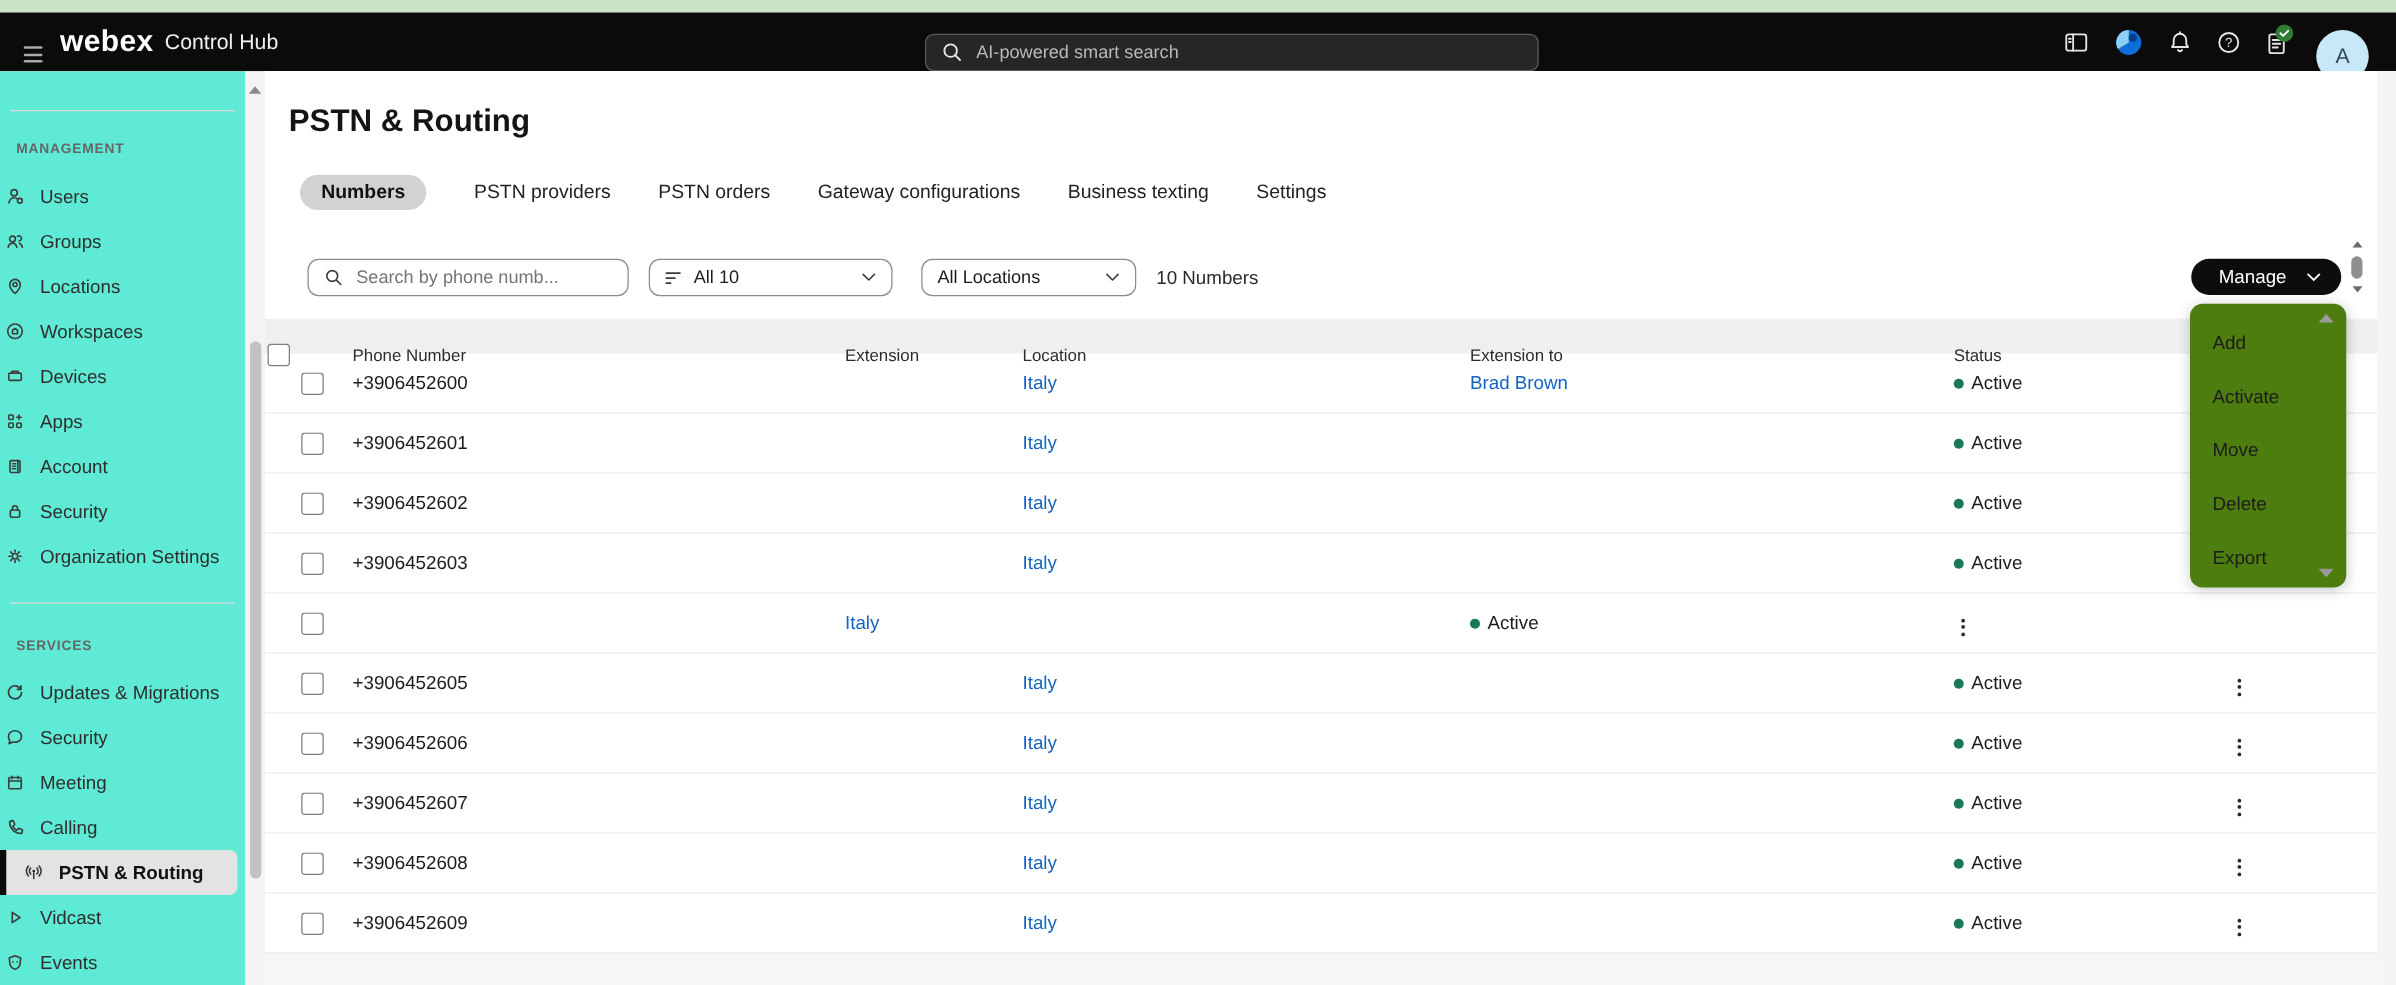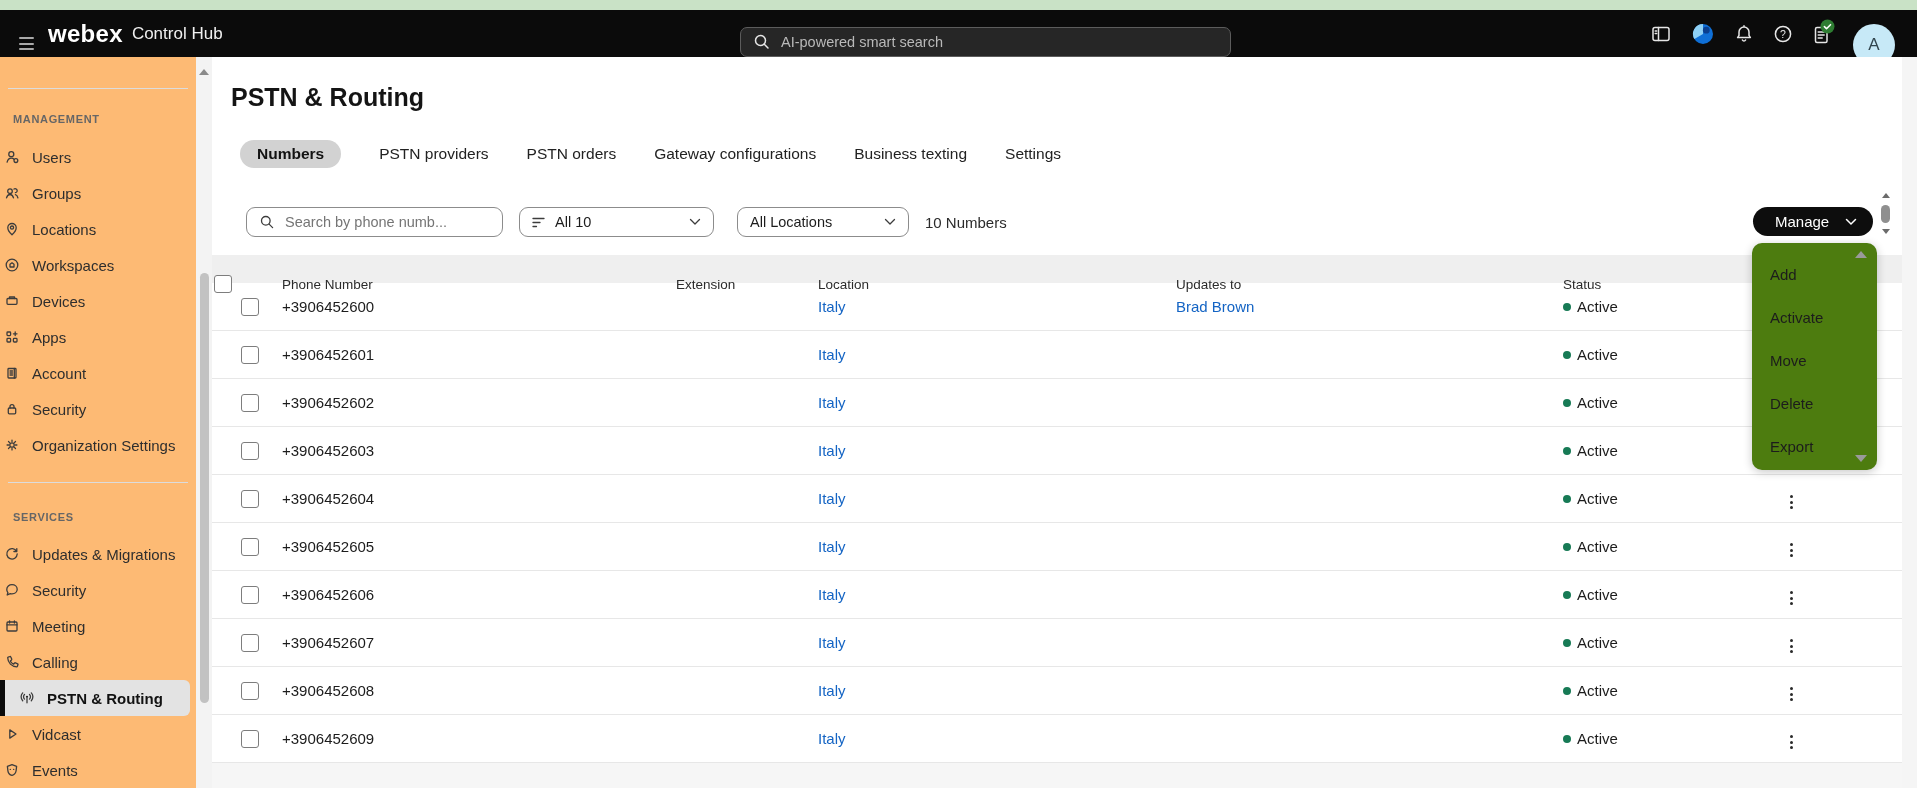--- a/index.html
+++ b/index.html
@@ -15,21 +15,21 @@
   .logo-webex{color:#fff;font-size:24px;font-weight:700;letter-spacing:.3px;}
   .logo-sub{color:#f0f0f0;font-size:17px;font-weight:400;}
   .gsearch{position:absolute;left:740px;top:17px;width:491px;height:30px;background:#262626;border:1px solid #5c5c5c;border-radius:7px;display:flex;align-items:center;padding:0 12px;gap:10px;cursor:text;}
   .gsearch span{color:#b9b9b9;font-size:14.5px;}
   .hicons{position:absolute;right:0;top:10px;height:47px;}
   .hicon{position:absolute;top:13px;width:22px;height:22px;cursor:pointer;}
   .avatar{position:absolute;left:1853px;top:14px;width:42px;height:42px;border-radius:50%;background:#c7e9f7;color:#32464f;font-size:17px;display:flex;align-items:center;justify-content:center;cursor:pointer;}
   .badge{position:absolute;left:1820px;top:9px;width:12px;height:12px;}
 
   
-  .sidebar{position:absolute;left:0;top:57px;width:196px;height:731px;background:#fdba74;}
+  .sidebar{position:absolute;left:0;top:57px;width:196px;height:731px;background:#5eead4;}
   .side-divider{position:absolute;left:8px;width:180px;height:1px;background:#dcdcdc;}
   .side-section-label{position:absolute;left:13px;font-size:11px;font-weight:700;letter-spacing:.06em;color:#666;}
   .side-item{position:absolute;left:0;width:190px;height:36px;display:flex;align-items:center;gap:12px;padding-left:4px;cursor:pointer;color:#2e2e2e;font-size:15px;}
   .side-item .sicon{width:16px;height:16px;flex:0 0 16px;display:flex;}
   .side-item.active{background:#e3e3e3;border-radius:0 6px 6px 0;font-weight:700;color:#111;}
   .side-item.active::before{content:"";position:absolute;left:0;top:0;width:5px;height:36px;background:#0b0b0b;}
   .side-item.active{padding-left:19px;}
   .side-scroll{position:absolute;left:196px;top:57px;width:16px;height:731px;background:#f3f3f3;}
   .side-scroll .thumb{position:absolute;left:3.5px;top:216px;width:9px;height:430px;border-radius:4.5px;background:#c2c2c2;cursor:grab;}
   .tri-up{width:0;height:0;border-left:5px solid transparent;border-right:5px solid transparent;border-bottom:6px solid #8a8a8a;}
@@ -373,21 +373,21 @@
     </div>
 
     <div class="table">
       <div class="thead">
         <div class="th cbwrap">
             <span class="checkbox"></span>
           </div>
         <div class="th">Phone Number</div>
         <div class="th">Extension</div>
         <div class="th">Location</div>
-        <div class="th">Updates to</div>
+        <div class="th">Extension to</div>
         <div class="th">Status</div>
         <div class="th"></div>
       </div>
 
       <div class="tr">
         <div class="td cbwrap">
             <span class="checkbox"></span>
           </div>
         <div class="td">+3906452600</div>
         <div class="td"></div>
@@ -458,21 +458,20 @@
               <i></i>
               <i></i>
               <i></i>
             </span></div>
       </div>
 
       <div class="tr">
         <div class="td cbwrap">
             <span class="checkbox"></span>
           </div>
-        <div class="td">+3906452604</div>
         <div class="td"></div>
         <div class="td"><a class="link">Italy</a></div>
         <div class="td"><a class="link"></a></div>
         <div class="td status">
             <span class="dot"></span>
             <span>Active</span>
           </div>
         <div class="td"><span class="kebab">
               <i></i>
               <i></i>

